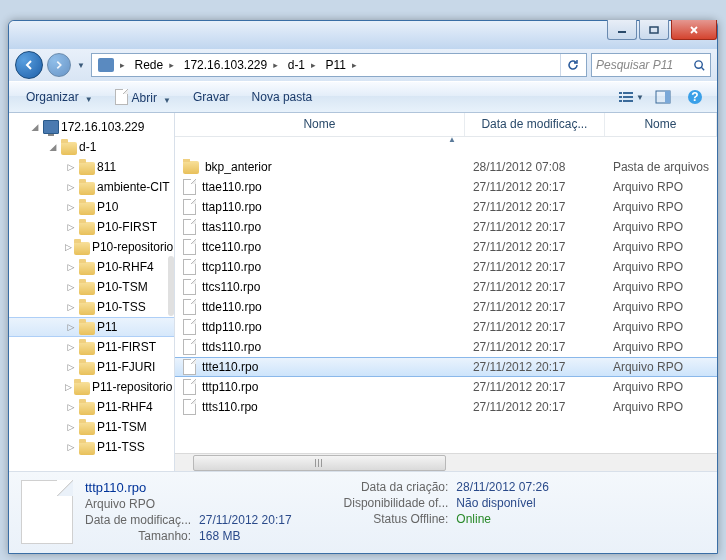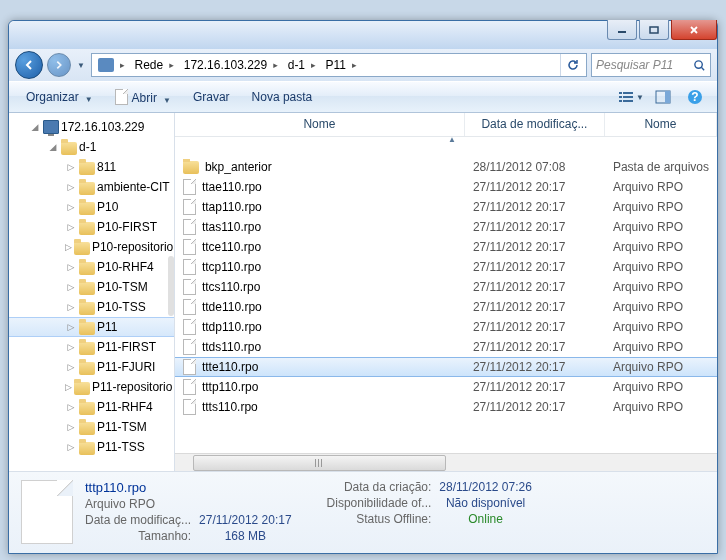--- a/index.html
+++ b/index.html
@@ -57,22 +57,22 @@
 .sb-thumb::after { content: ""; position: absolute; left: 50%; top: 3px; width: 8px; height: 8px; margin-left: -4px; background: repeating-linear-gradient(to right, #999 0 1px, transparent 1px 3px); }
 
 .details { height: 82px; border-top: 1px solid #d8e0ea; background: linear-gradient(to bottom, #f4f8fc, #eaf1f9); display: flex; padding: 8px 12px; gap: 12px; }
 .det-thumb { width: 52px; height: 64px; background: #fff; border: 1px solid #d0d0d0; position: relative; }
 .det-thumb::after { content: ""; position: absolute; right: -1px; top: -1px; width: 16px; height: 16px; background: linear-gradient(135deg, #fff 0 48%, #d0d0d0 50% 52%, #eaf1f9 54%); }
 .det-main { display: flex; flex-direction: column; gap: 2px; }
 .det-title { font-size: 13px; color: #003399; }
 .det-sub { color: #666; }
 .det-grid { display: grid; grid-template-columns: auto auto; column-gap: 8px; row-gap: 2px; }
 .det-label { color: #666; text-align: right; }
-.det-val { color: #2a4a8a; text-align: center; }
-.det-right { margin-left: 23px; }
+.det-val { color: #2a4a8a; }
+.det-right { margin-left: 40px; }
 .det-right .det-grid { grid-template-columns: auto auto; }
 .online { color: #2a8a2a; }
 
 
 .ico-folder { width: 16px; height: 13px; background: linear-gradient(to bottom, #f8e09a, #e8c05a); border-radius: 1px 2px 2px 2px; position: relative; margin-top: 2px; }
 .ico-folder::before { content: ""; position: absolute; top: -3px; left: 0; width: 7px; height: 4px; background: #f0d080; border-radius: 1px 1px 0 0; }
 .ico-file { width: 13px; height: 16px; background: #fff; border: 1px solid #b8b8b8; position: relative; }
 .ico-file::after { content: ""; position: absolute; right: -1px; top: -1px; width: 5px; height: 5px; background: linear-gradient(135deg, #fff 48%, #b8b8b8 50%, #eee 52%); }
 .ico-computer { width: 16px; height: 14px; background: #4a7ab0; border: 1px solid #2a5a8a; border-radius: 1px; position: relative; }
 .ico-computer::after { content:""; position:absolute; bottom:-3px; left:4px; width:6px; height:2px; background:#888; }

